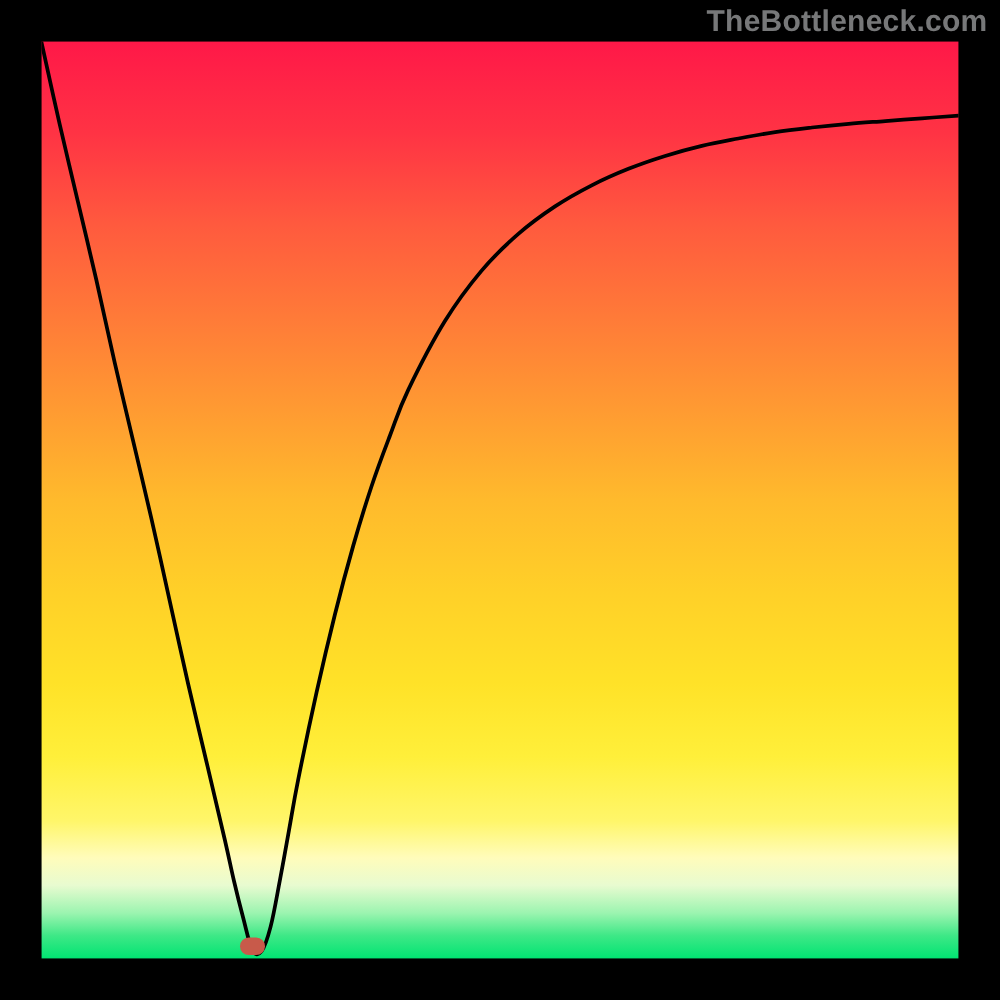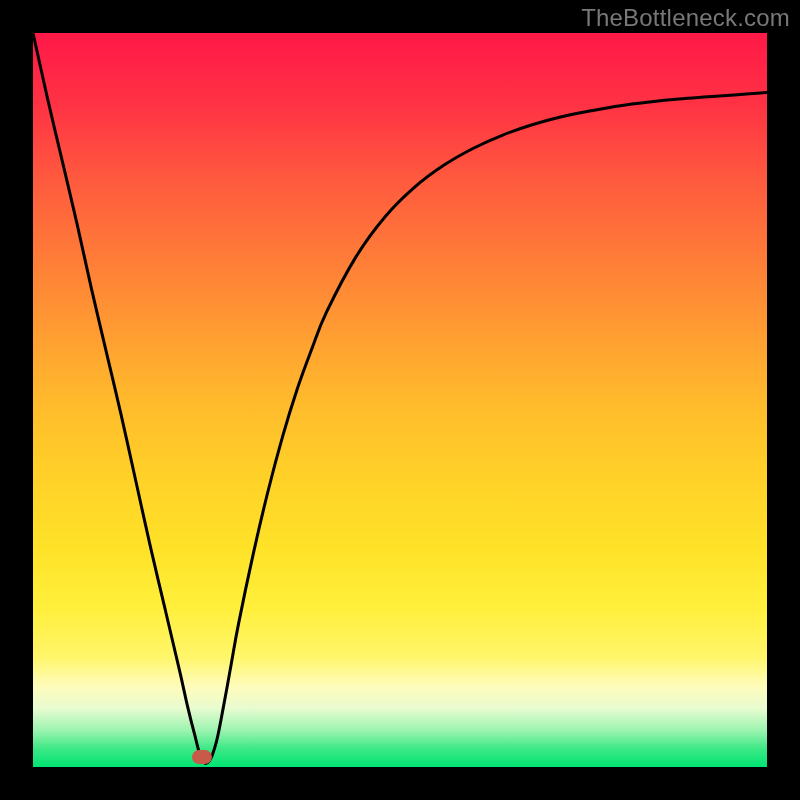--- a/index.html
+++ b/index.html
@@ -15,21 +15,21 @@
     position: relative;
     width: 800px;
     height: 800px;
     background: #000;
   }
   .watermark {
     position: absolute;
     top: 4px;
     right: 10px;
     color: #777879;
-    font-weight: 400;
+    font-weight: 700;
     font-size: 24px;
     letter-spacing: 0.2px;
     user-select: none;
   }
   .plot-area {
     position: absolute;
     left: 33px;
     top: 33px;
     width: 734px;
     height: 734px;

